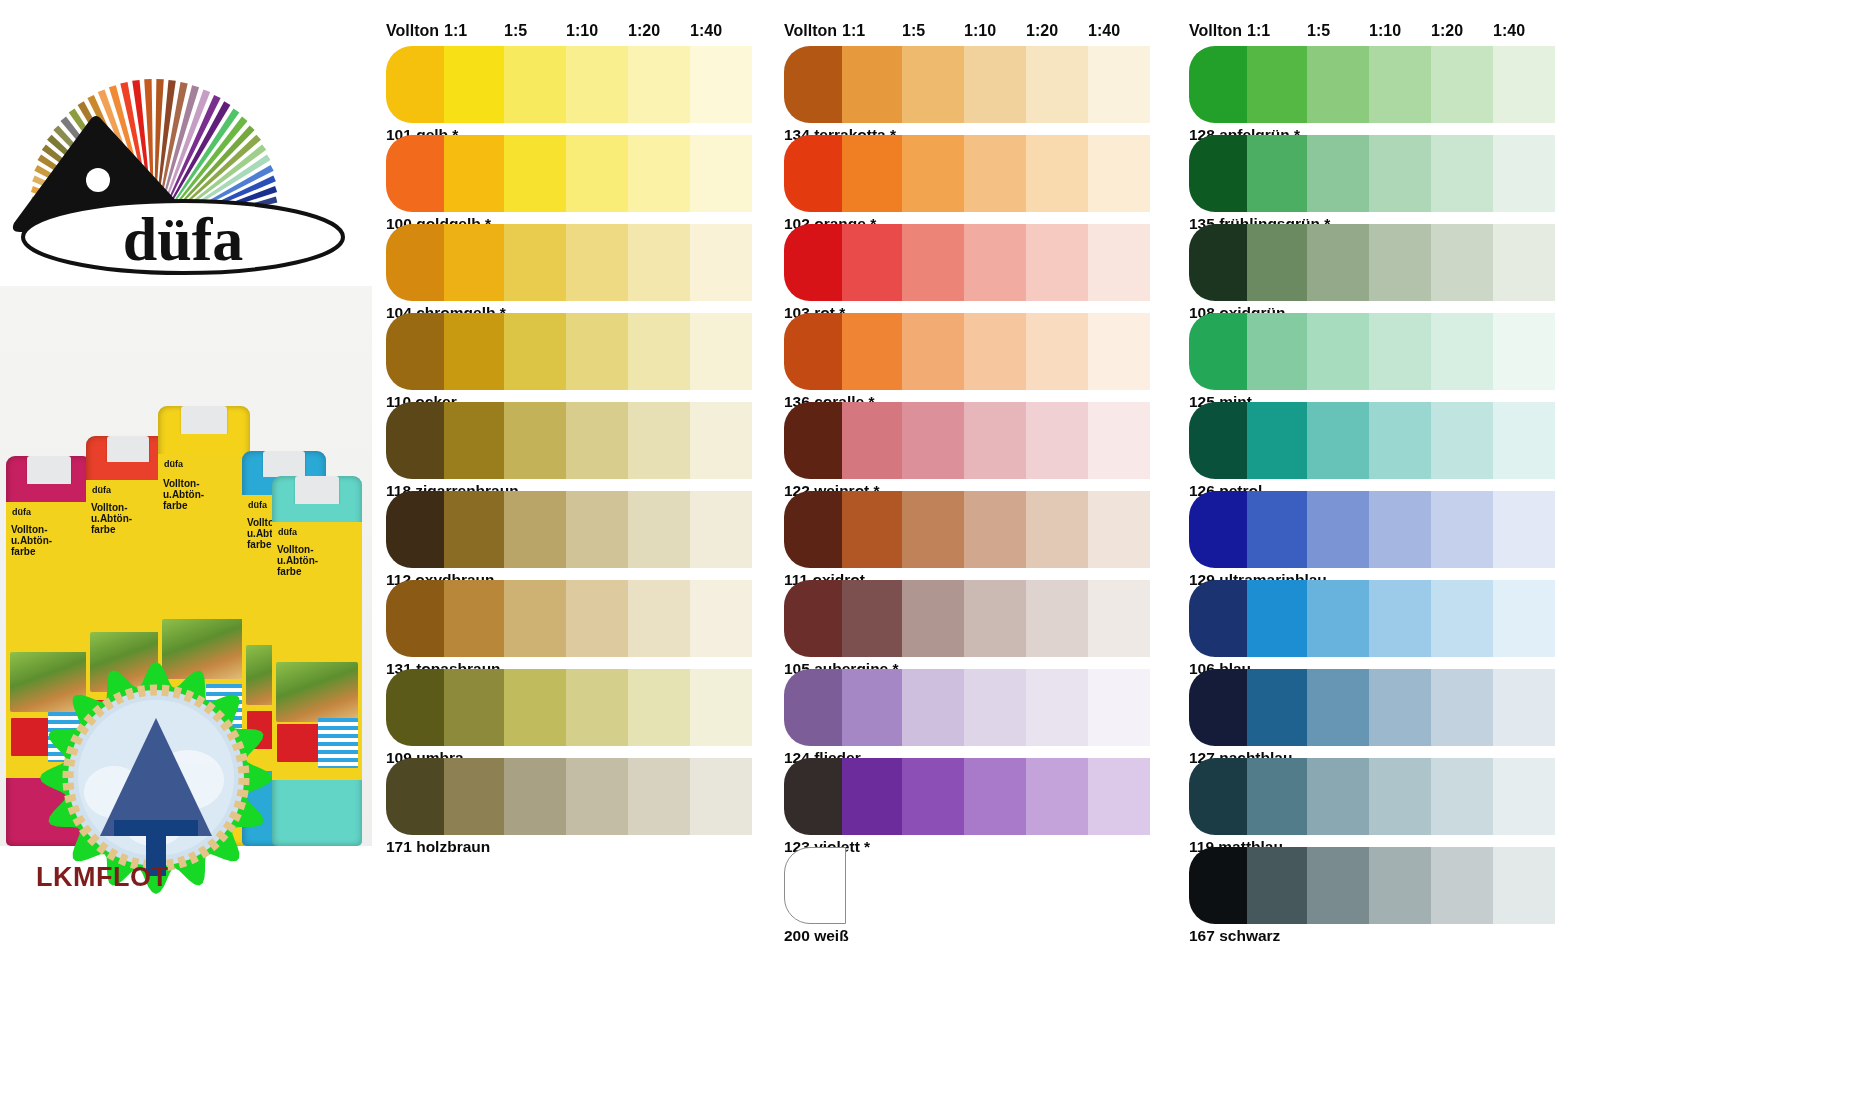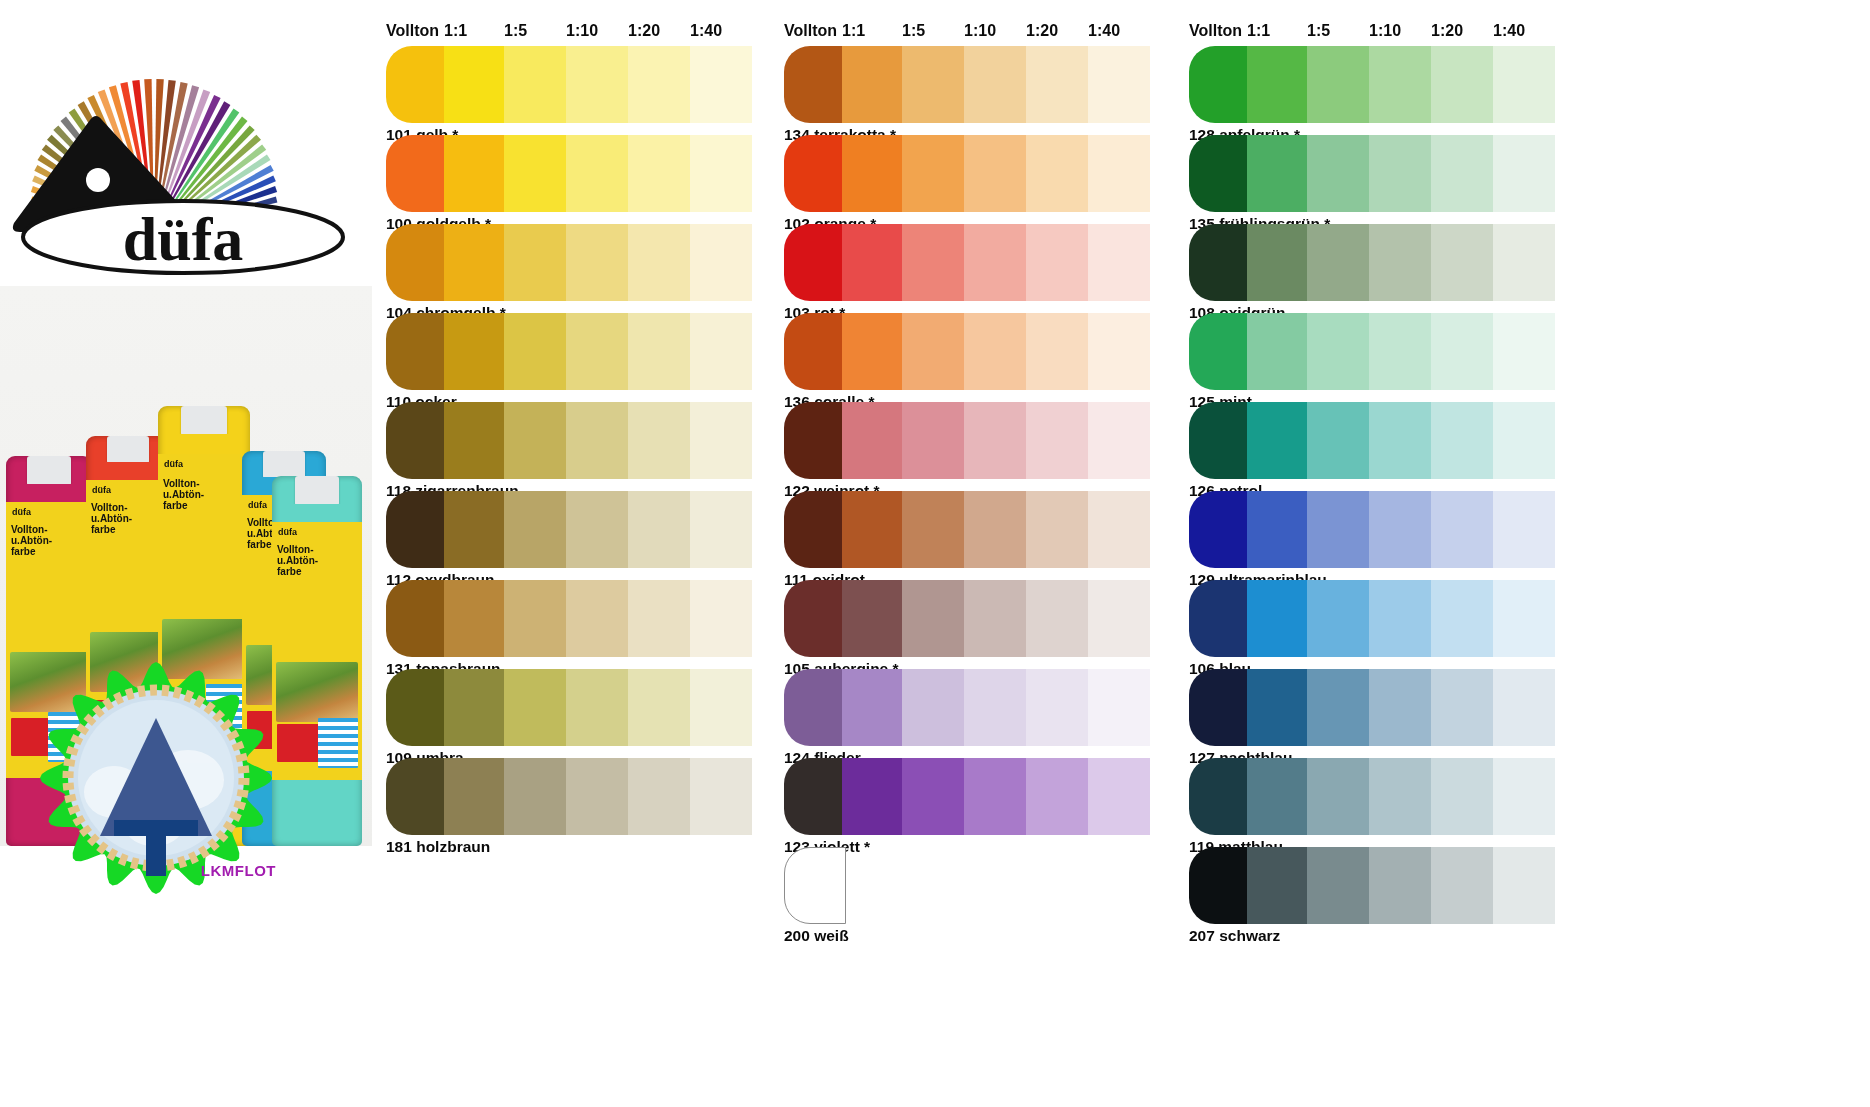--- a/index.html
+++ b/index.html
@@ -38,22 +38,22 @@
   .bottle .lbl-logo{position:absolute;left:6px;top:5px;font-size:9px;font-weight:bold;color:#111;}
   .bottle .lbl-txt{position:absolute;left:5px;right:4px;font-size:10px;line-height:11px;font-weight:bold;color:#111;}
   .bottle .lbl-pic{position:absolute;left:4px;right:4px;height:60px;
     background:linear-gradient(160deg,#8fc04a 0%,#5d8f2f 40%,#c3853f 70%,#e4c07a 100%);border-radius:2px;}
   .bottle .lbl-red{position:absolute;left:5px;width:42px;height:38px;background:#d81f26;border-radius:1px;}
   .bottle .lbl-blue{position:absolute;right:4px;width:40px;height:50px;
     background:repeating-linear-gradient(180deg,#2fa4e0 0 4px,#ffffff 4px 8px);border-radius:1px;}
 
   
   #seal{position:absolute;left:36px;top:660px;width:240px;height:250px;}
-  #seal-text{position:absolute;left:36px;top:862px;width:240px;text-align:right;
-    font-size:15px;font-weight:bold;color:#a21caf;letter-spacing:.5px;}
+  #seal-text{position:absolute;left:36px;top:862px;width:240px;text-align:left;
+    font-size:27px;font-weight:bold;color:#7f1d1d;letter-spacing:.5px;}
 
   
   .chart-col{position:absolute;top:0;width:400px;height:1107px;}
   #col-0{left:372px;}
   #col-1{left:770px;}
   #col-2{left:1175px;}
 
   .col-header{position:absolute;top:22px;left:0;width:400px;height:22px;}
   .col-header .hdr{
     position:absolute;top:0;
@@ -302,21 +302,21 @@
       </div>
       <div class="row-label" style="top: 749px;">109 umbra</div>
       <div class="swatch-row" style="top: 758px; height: 77px;">
         <div class="sw vollton" title="113 holzbraun Vollton" style="left: 14px; width: 62px; height: 77px; background: rgb(79, 72, 36);"></div>
         <div class="sw" title="113 holzbraun 1:1" style="left: 72px; width: 62px; height: 77px; background: rgb(141, 128, 83);"></div>
         <div class="sw" title="113 holzbraun 1:5" style="left: 132px; width: 62px; height: 77px; background: rgb(169, 161, 131);"></div>
         <div class="sw" title="113 holzbraun 1:10" style="left: 194px; width: 62px; height: 77px; background: rgb(196, 189, 165);"></div>
         <div class="sw" title="113 holzbraun 1:20" style="left: 256px; width: 62px; height: 77px; background: rgb(215, 210, 192);"></div>
         <div class="sw" title="113 holzbraun 1:40" style="left: 318px; width: 62px; height: 77px; background: rgb(232, 229, 218);"></div>
       </div>
-      <div class="row-label" style="top: 838px;">181 holzbraun</div>
+      <div class="row-label" style="top: 838px;">171 holzbraun</div>
     </div>
   <div class="chart-col" id="col-1">
       <div class="col-header">
         <span class="hdr" style="left: 14px;">Vollton</span>
         <span class="hdr" style="left: 72px;">1:1</span>
         <span class="hdr" style="left: 132px;">1:5</span>
         <span class="hdr" style="left: 194px;">1:10</span>
         <span class="hdr" style="left: 256px;">1:20</span>
         <span class="hdr" style="left: 318px;">1:40</span>
       </div>
@@ -497,16 +497,16 @@
       </div>
       <div class="row-label" style="top: 838px;">119 mattblau</div>
       <div class="swatch-row" style="top: 847px; height: 77px;">
         <div class="sw vollton" title="114 schwarz Vollton" style="left: 14px; width: 62px; height: 77px; background: rgb(12, 16, 18);"></div>
         <div class="sw" title="114 schwarz 1:1" style="left: 72px; width: 62px; height: 77px; background: rgb(71, 88, 92);"></div>
         <div class="sw" title="114 schwarz 1:5" style="left: 132px; width: 62px; height: 77px; background: rgb(121, 139, 142);"></div>
         <div class="sw" title="114 schwarz 1:10" style="left: 194px; width: 62px; height: 77px; background: rgb(163, 176, 178);"></div>
         <div class="sw" title="114 schwarz 1:20" style="left: 256px; width: 62px; height: 77px; background: rgb(197, 205, 206);"></div>
         <div class="sw" title="114 schwarz 1:40" style="left: 318px; width: 62px; height: 77px; background: rgb(227, 232, 232);"></div>
       </div>
-      <div class="row-label" style="top: 927px;">207 schwarz</div>
+      <div class="row-label" style="top: 927px;">167 schwarz</div>
     </div>
 
 </div>
 
 </body></html>

